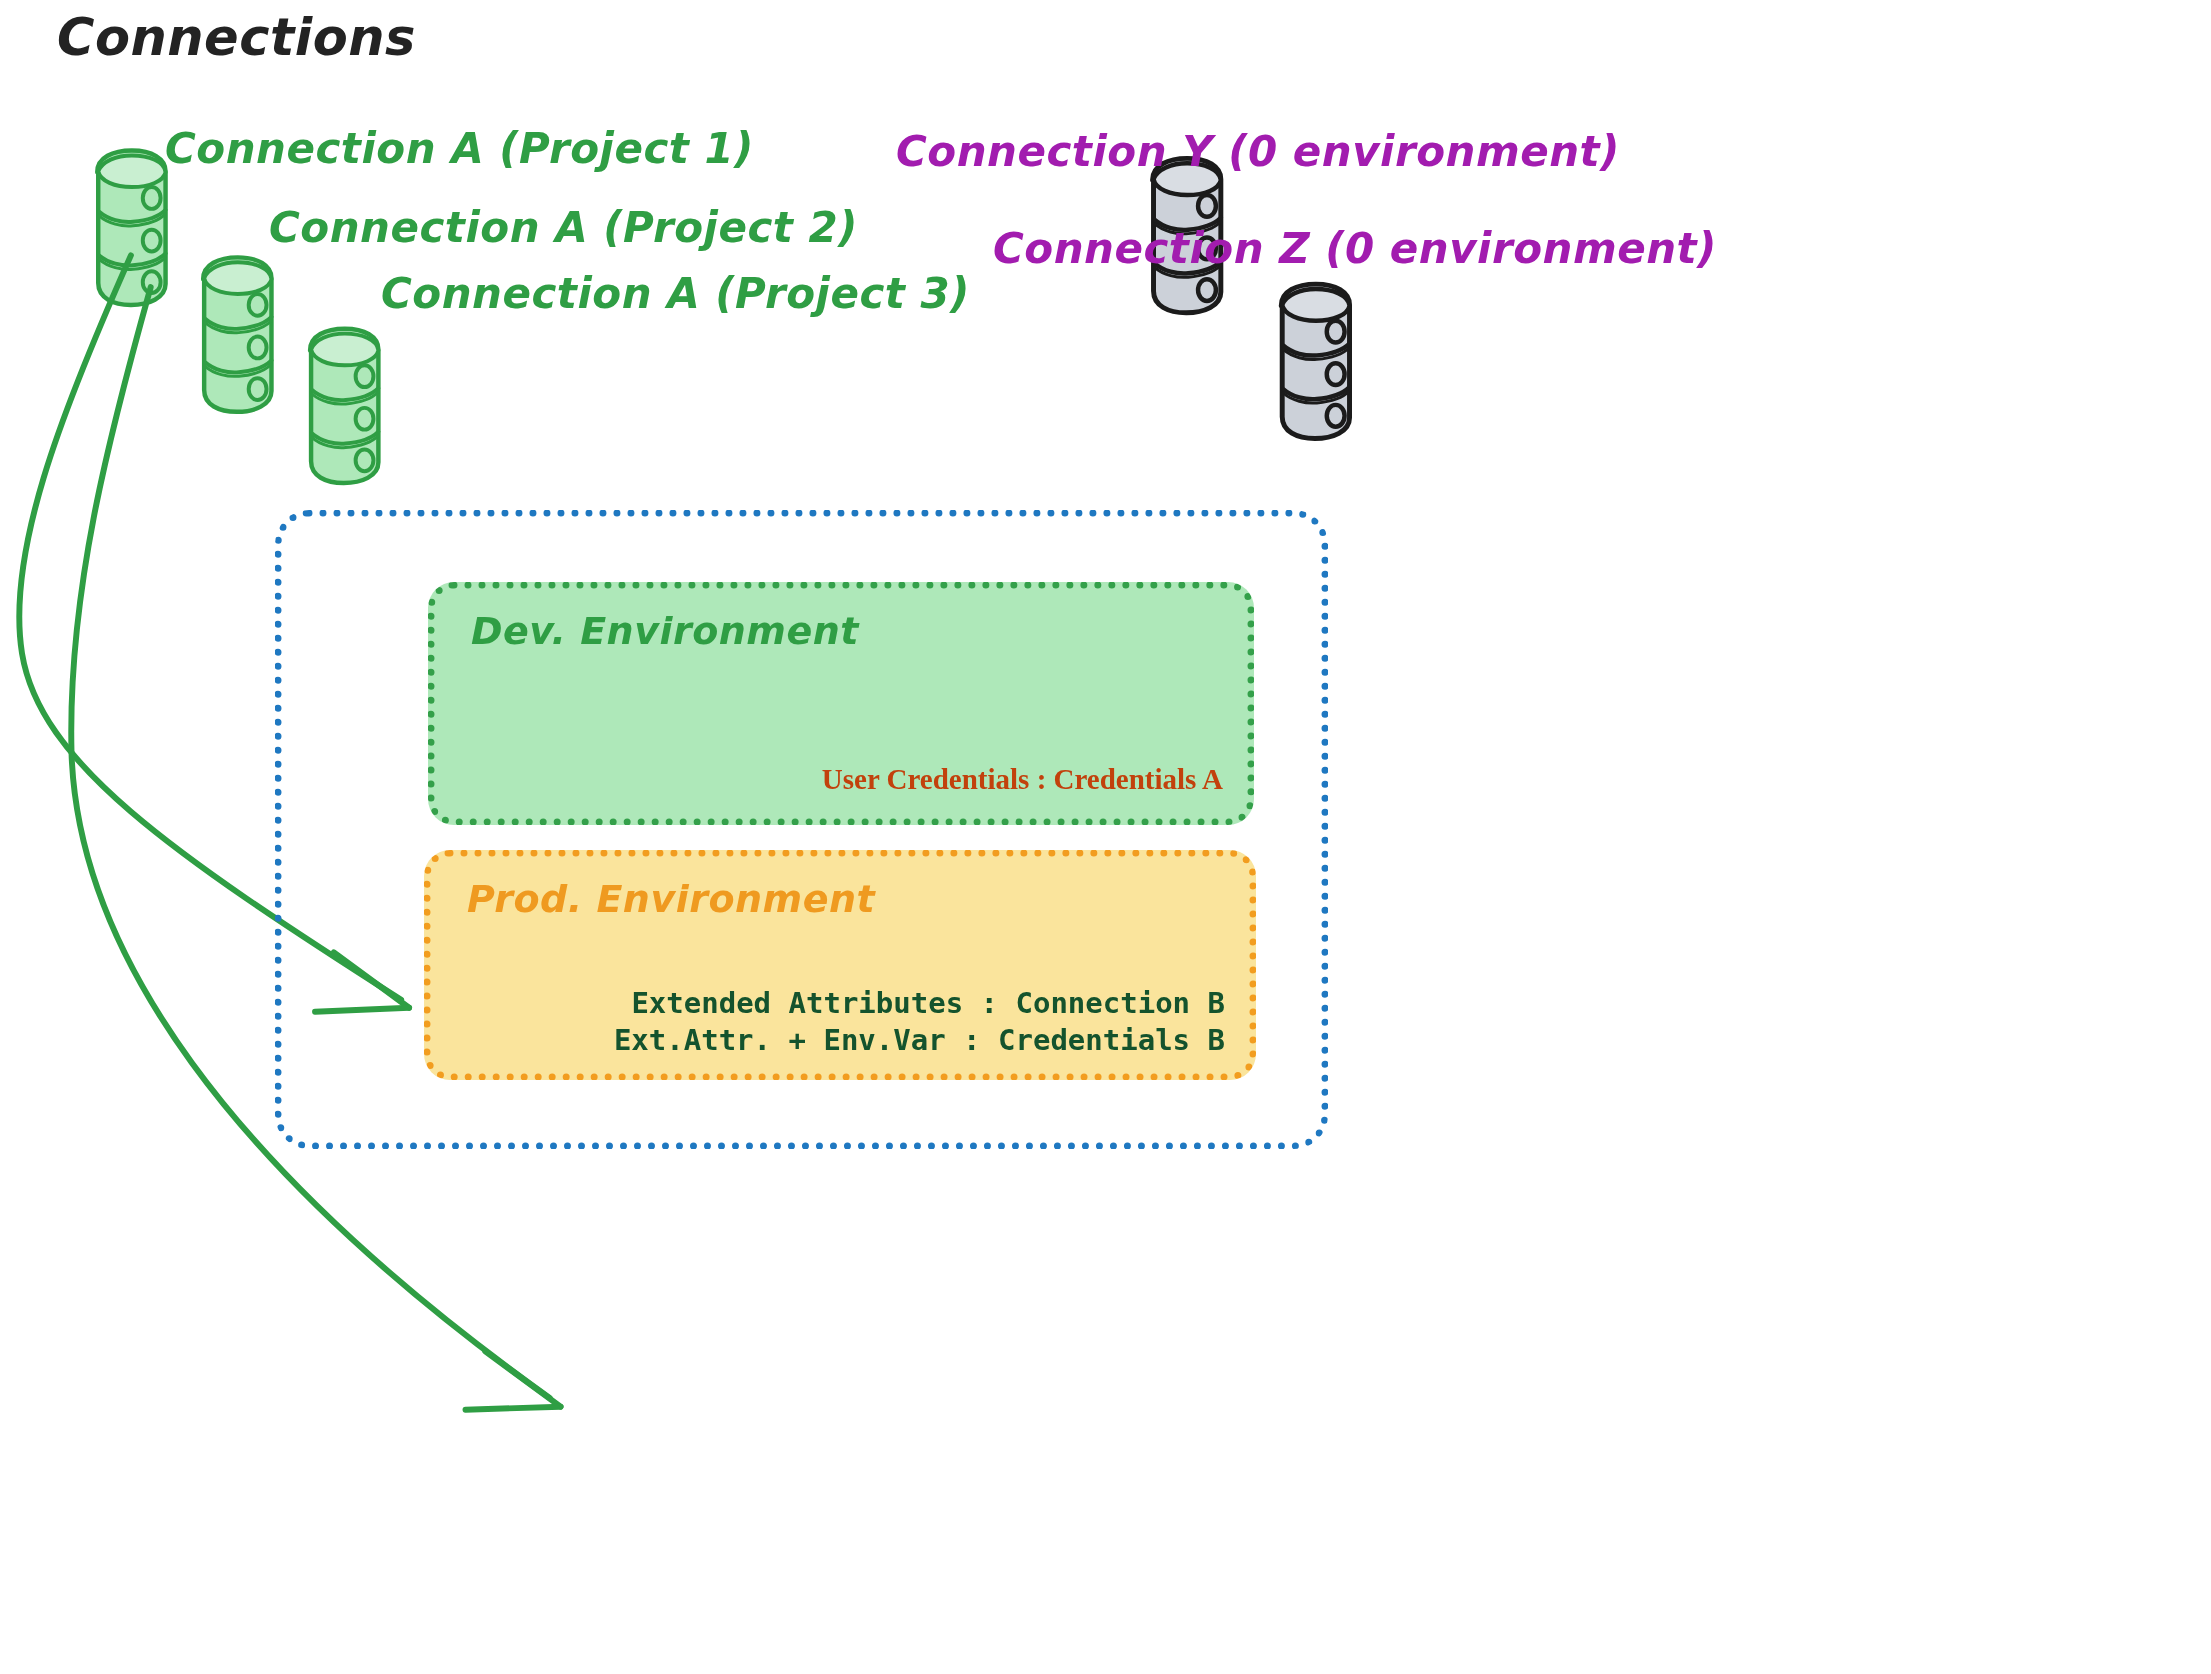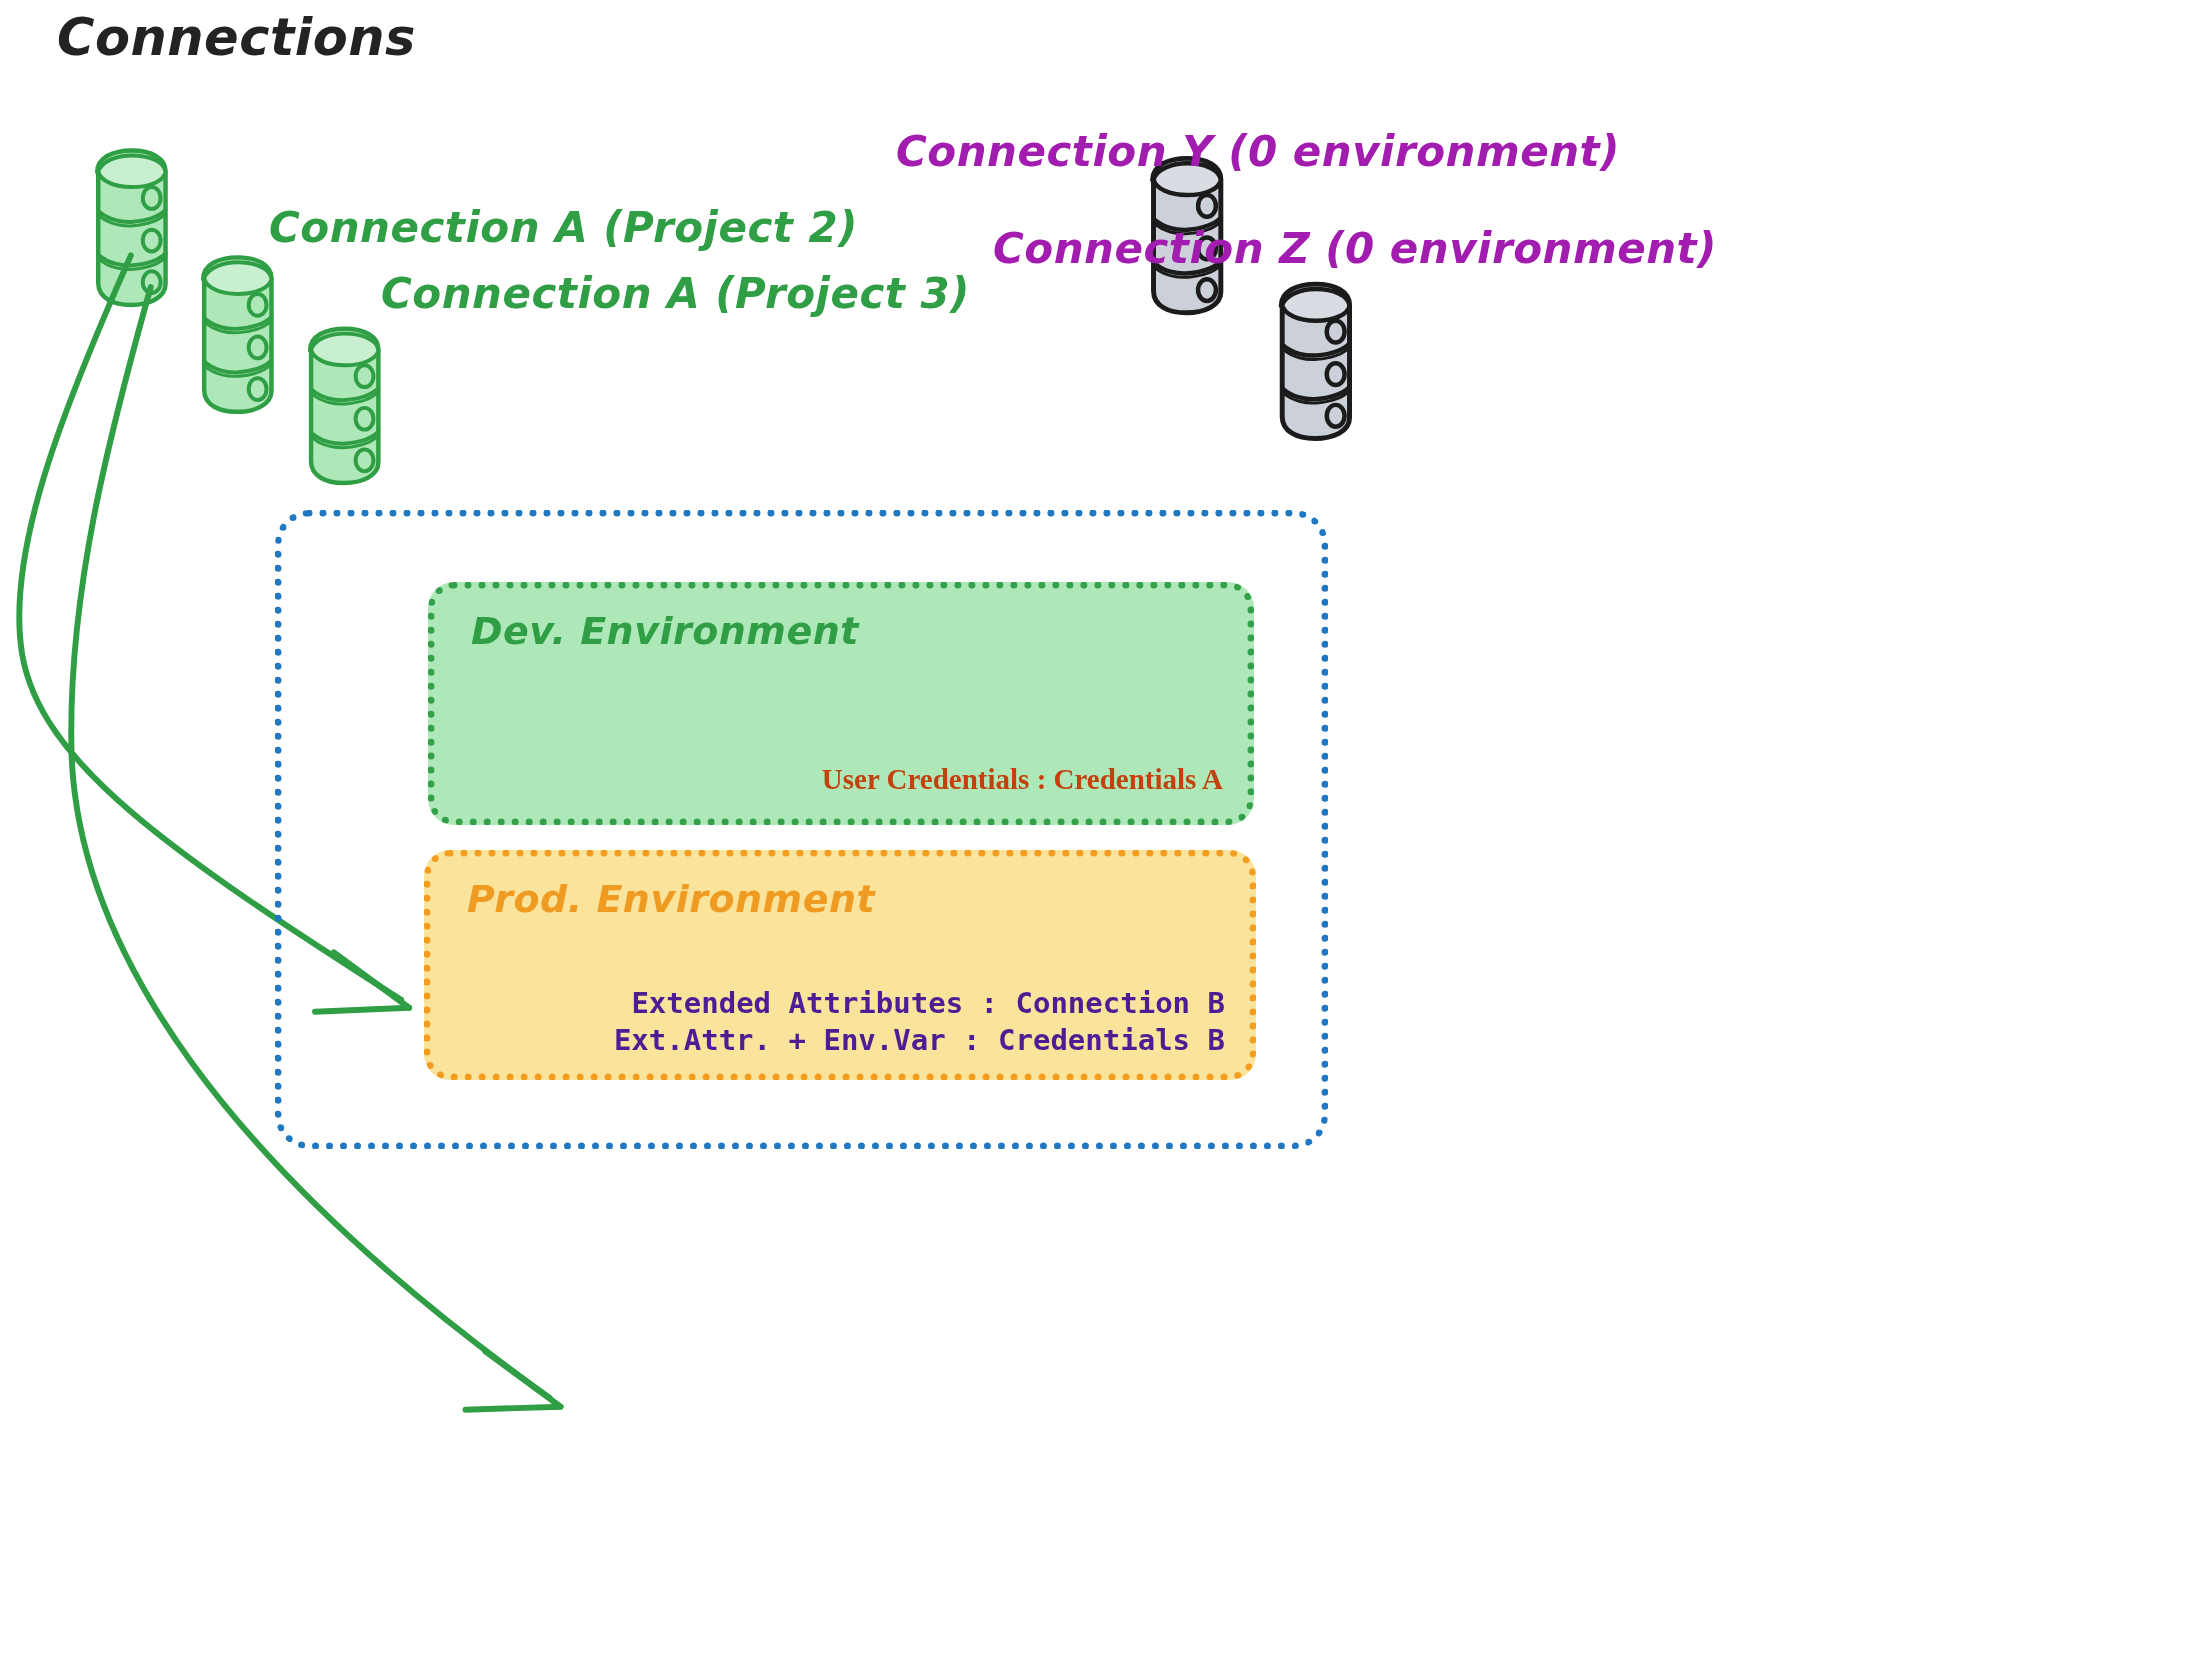--- a/index.html
+++ b/index.html
@@ -97,21 +97,21 @@
     text-align: right;
   }
   #dev-env-lines { bottom: 20px; }
   #prod-env-lines { bottom: 14px; }
   .env-lines div {
     font-size: 29px;
     line-height: 1.28;
     white-space: pre;
   }
   #dev-env-lines div { color: #c2410c; font-family: Liberation Serif, serif; }
-  #prod-env-lines div { color: #4c1d95; }
+  #prod-env-lines div { color: #14532d; }
 
   
   #vector-layer {
     position: absolute;
     left: 0; top: 0;
     width: 2212px; height: 1674px;
     pointer-events: none;
   }
 </style>
 </head>
@@ -200,20 +200,21 @@
 
     <g>
       <path d="M152,290 C110,440 68,600 72,760 C78,960 230,1180 555,1412" fill="none" stroke="#2f9e44" stroke-width="6" stroke-linecap="round"></path>
       <path d="M490,1365 L566,1421" fill="none" stroke="#2f9e44" stroke-width="6" stroke-linecap="round"></path>
       <path d="M470,1424 L566,1421" fill="none" stroke="#2f9e44" stroke-width="6" stroke-linecap="round"></path>
     </g>
   </svg>
 
   <div class="abs hand" id="title-connections">Connections</div>
 
+  <div class="abs hand conn-label green" id="label-conn-a1">Connection A (Project 1)</div>
 
   <div class="abs hand conn-label green" id="label-conn-a2">Connection A (Project 2)</div>
 
   <div class="abs hand conn-label green" id="label-conn-a3">Connection A (Project 3)</div>
 
   <div class="abs hand conn-label black" id="label-conn-y">Connection Y (0 environment)</div>
 
   <div class="abs hand conn-label black" id="label-conn-z">Connection Z (0 environment)</div>
 
 

